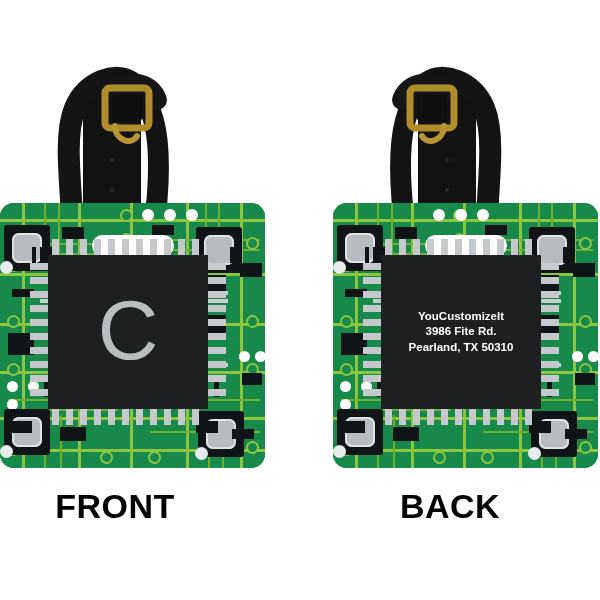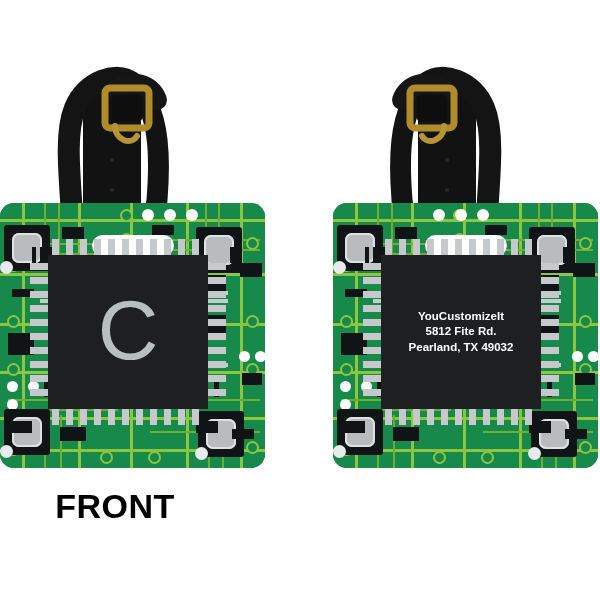--- a/index.html
+++ b/index.html
@@ -452,21 +452,22 @@
           <div class="pin" style="left:176px;top:108px;width:20px;height:7px"></div>
           <div class="pin" style="left:176px;top:122px;width:20px;height:7px"></div>
           <div class="pin" style="left:176px;top:136px;width:20px;height:7px"></div>
           <div class="pin" style="left:176px;top:150px;width:20px;height:7px"></div>
         </div>
 
         <div class="proc-core"></div>
 
         <div class="addr-wrap">
           <div class="addr-line">YouCustomizeIt</div>
-          <div class="addr-line">5812 Fite Rd.</div>
-          <div class="addr-line">Pearland, TX 49032</div>
+          <div class="addr-line">3986 Fite Rd.</div>
+          <div class="addr-line">Pearland, TX 50310</div>
         </div>
       </div>
     </div>
 
+    <div class="caption">BACK</div>
   </div>
 
 </div>
 
 </body></html>

